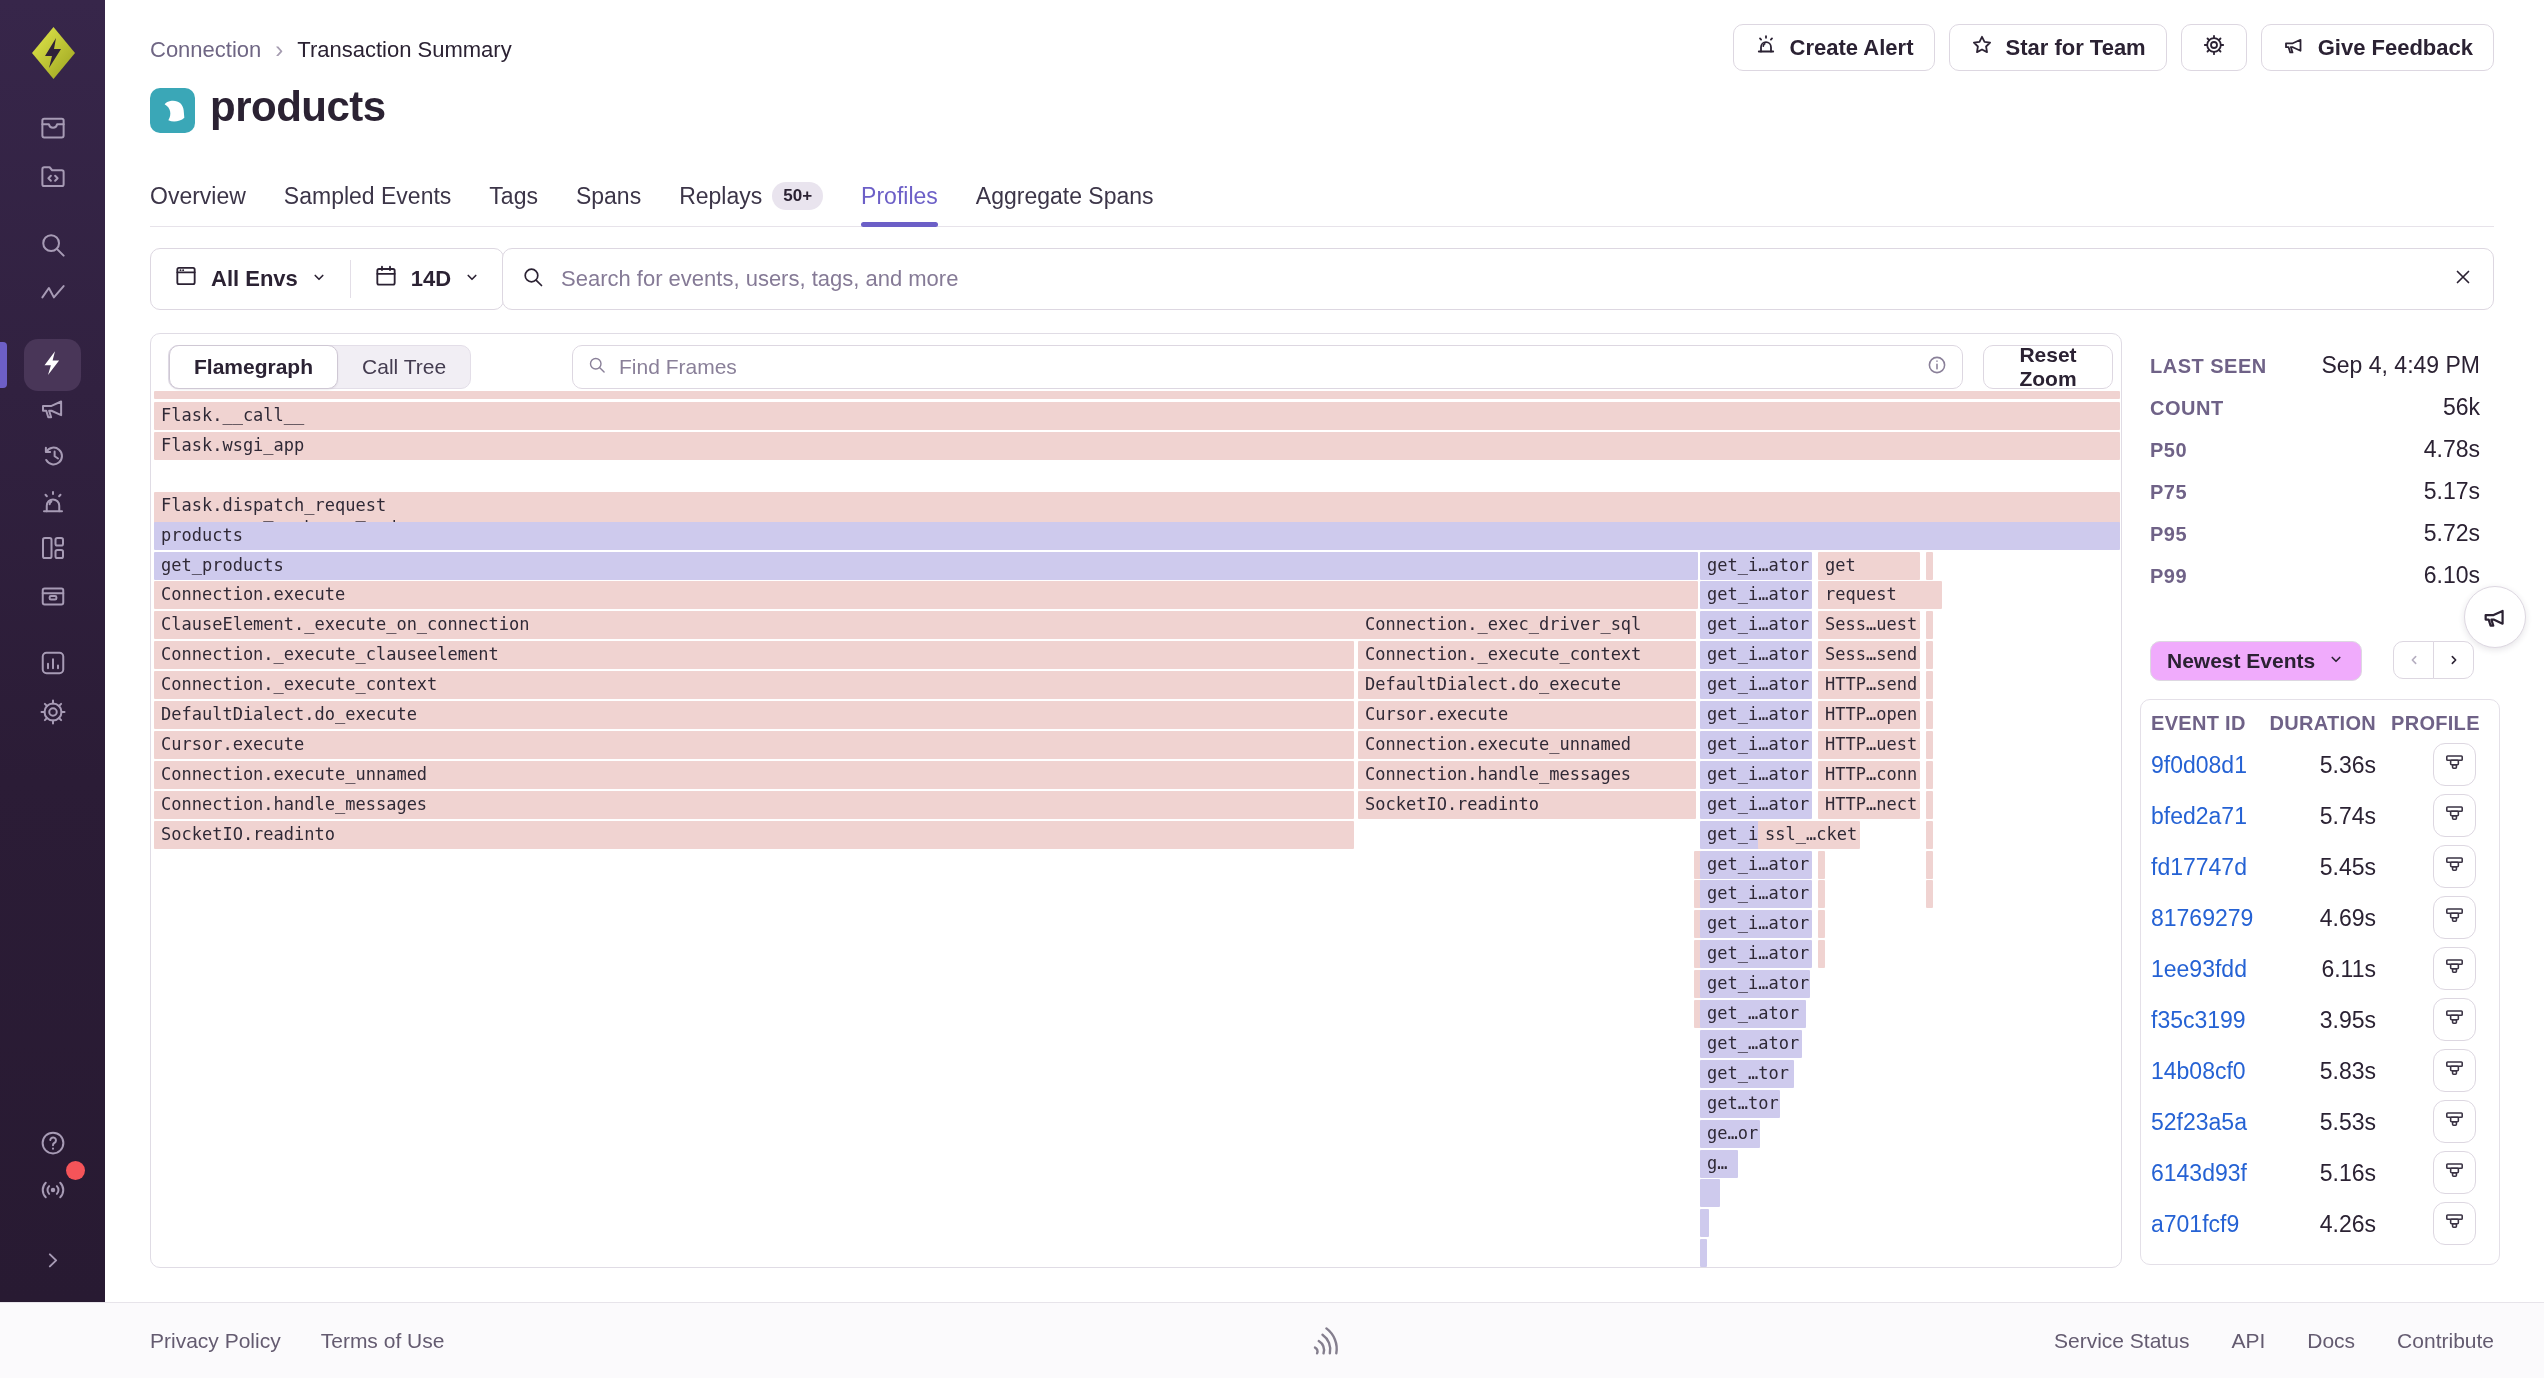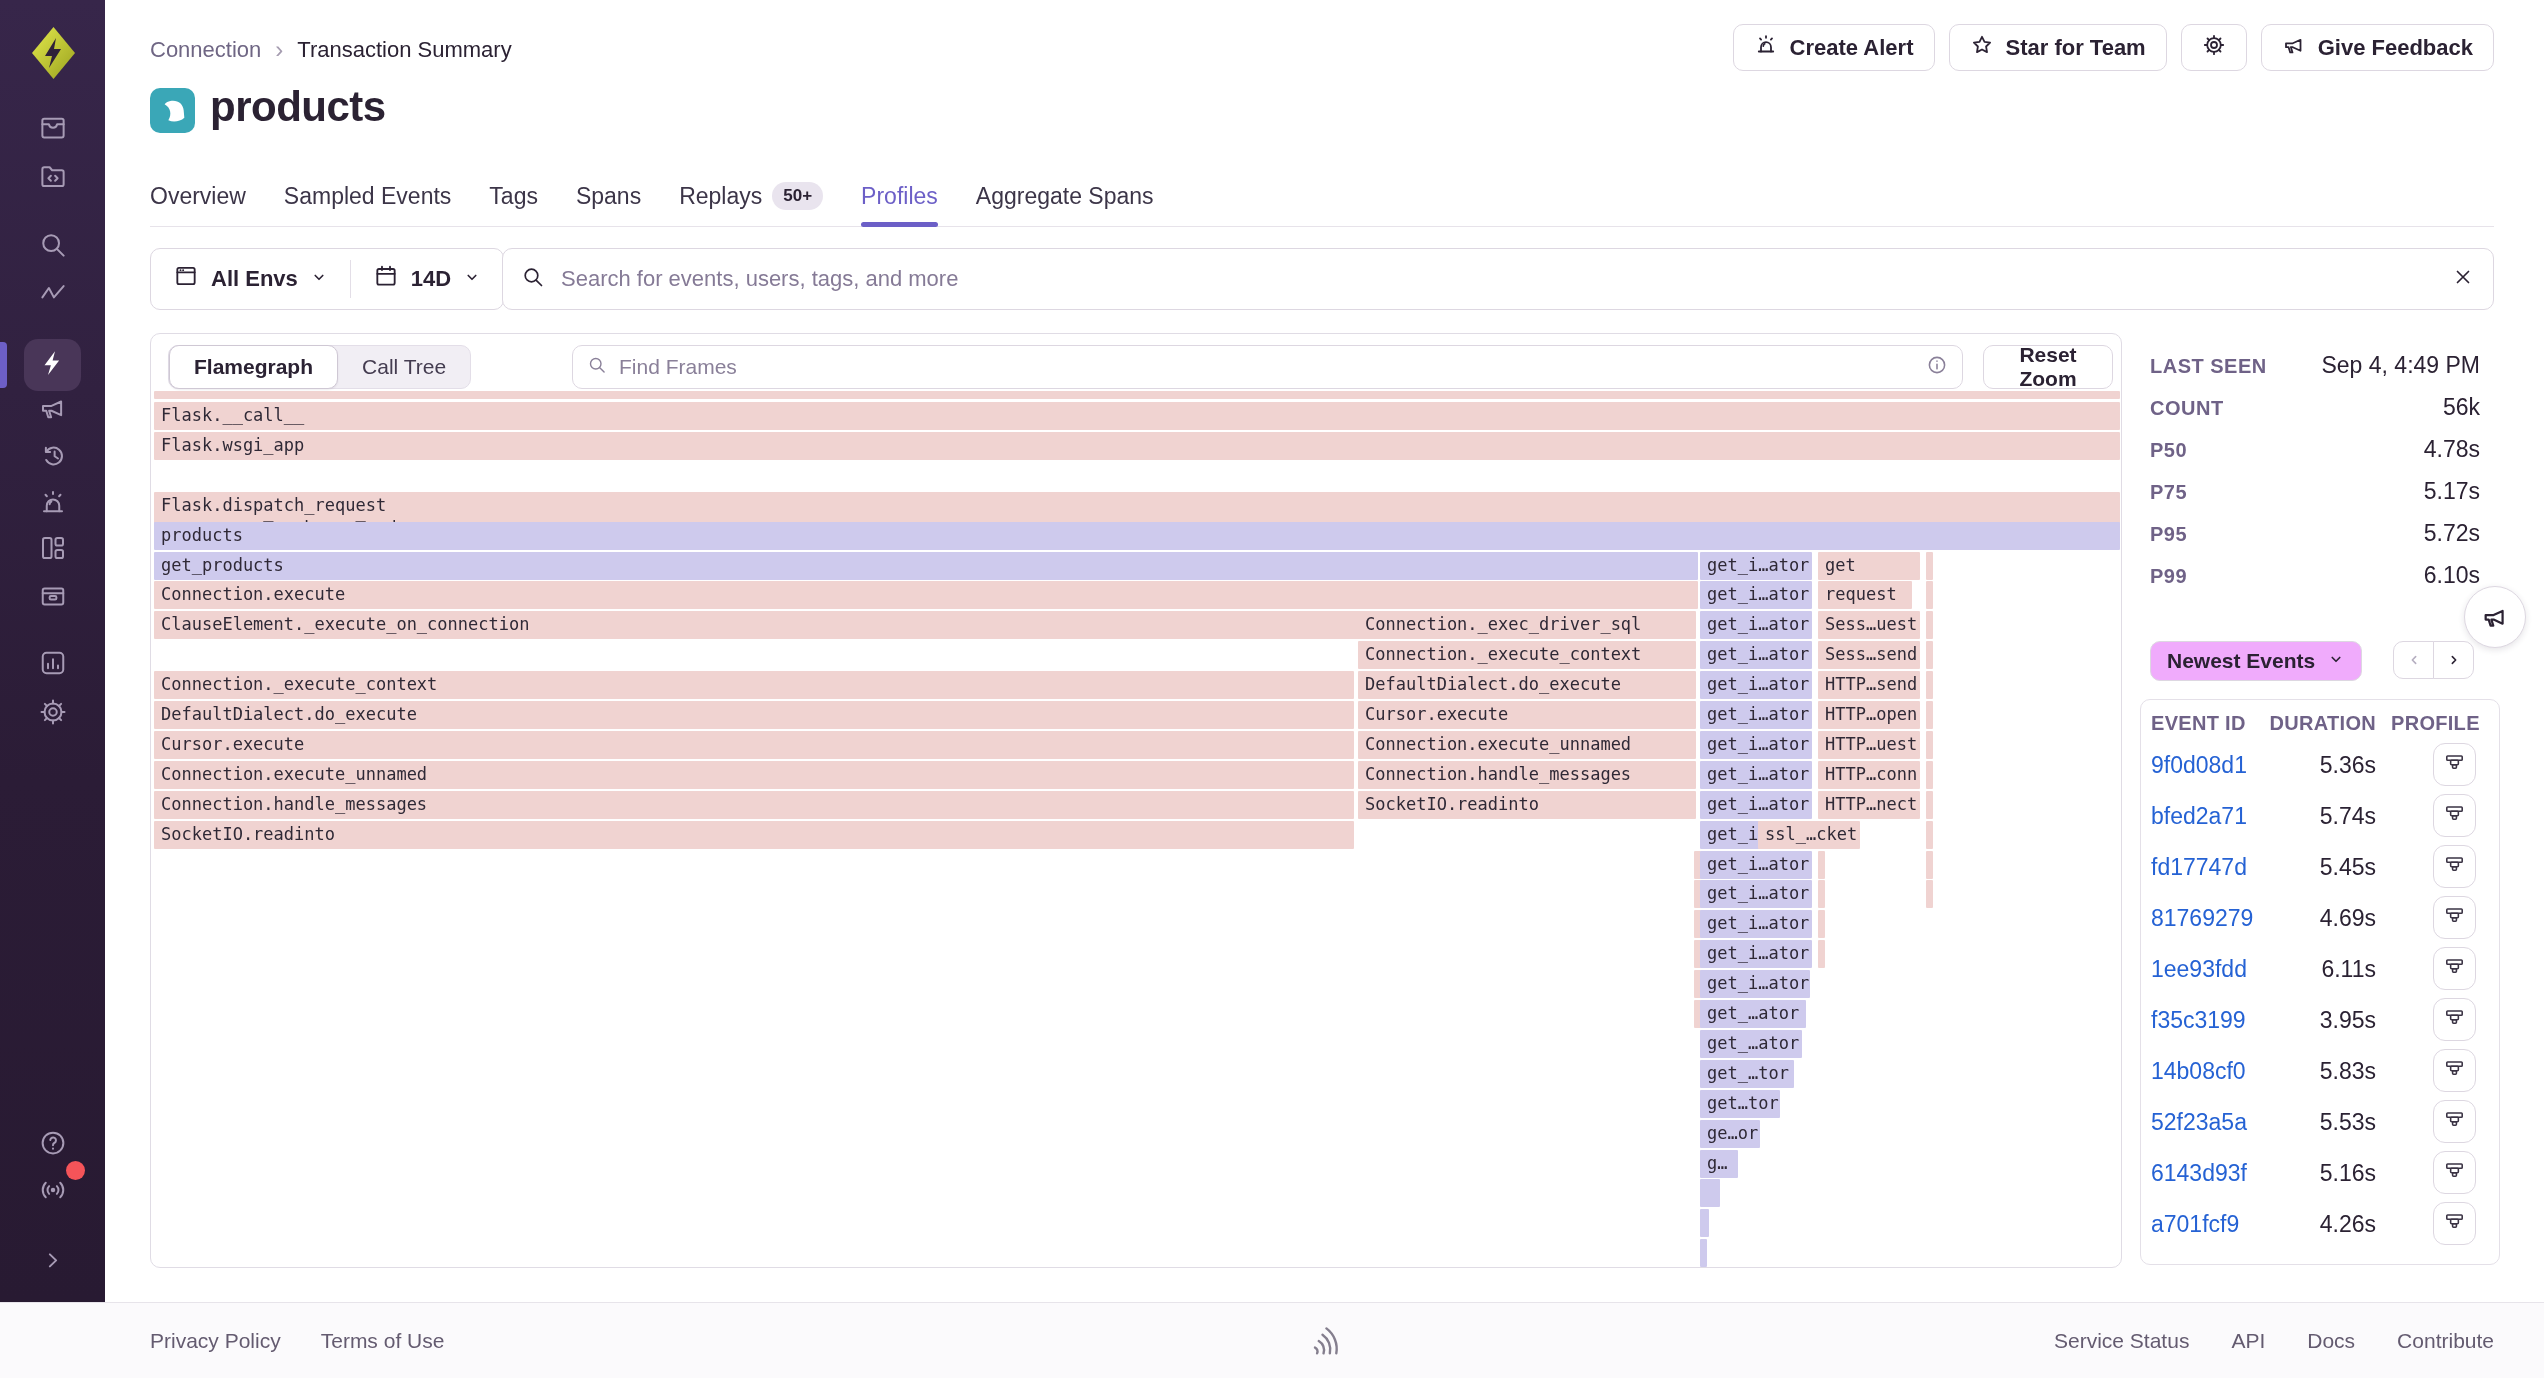--- a/index.html
+++ b/index.html
@@ -343,27 +343,28 @@
       <div class="frame p" style="left: 2px; width: 1966px; top: 41.9px;">Flask.wsgi_app</div>
       <div class="frame p" style="left: 2px; width: 1966px; top: 71.8px; margin-top: 37px;">Flask.full_dispatch_request</div>
       <div class="frame p" style="left: 2px; width: 1966px; top: 101.7px;">Flask.dispatch_request</div>
       <div class="frame v" style="left: 2px; width: 1966px; top: 131.6px;">products</div>
       <div class="frame v" style="left: 2px; width: 1544px; top: 161.5px;">get_products</div>
       <div class="frame v" style="left: 1548px; width: 112px; top: 161.5px;">get_i…ator</div>
       <div class="frame p" style="left: 1666px; width: 102px; top: 161.5px;">get</div>
       <div class="frame p" style="left: 1774px; width: 4px; top: 161.5px;"></div>
       <div class="frame p" style="left: 2px; width: 1544px; top: 191.4px;">Connection.execute</div>
       <div class="frame v" style="left: 1548px; width: 112px; top: 191.4px;">get_i…ator</div>
-      <div class="frame p" style="left: 1666px; width: 94px; top: 191.4px;">request</div>
+      <div class="frame p" style="left: 1666px; width: 124px; top: 191.4px;">request</div>
       <div class="frame p" style="left: 1774px; width: 4px; top: 191.4px;"></div>
       <div class="frame p" style="left: 2px; width: 1400px; top: 221.3px;">ClauseElement._execute_on_connection</div>
       <div class="frame p" style="left: 1206px; width: 338px; top: 221.3px;">Connection._exec_driver_sql</div>
       <div class="frame v" style="left: 1548px; width: 112px; top: 221.3px;">get_i…ator</div>
       <div class="frame p" style="left: 1666px; width: 102px; top: 221.3px;">Sess…uest</div>
       <div class="frame p" style="left: 1774px; width: 4px; top: 221.3px;"></div>
+      <div class="frame p" style="left: 2px; width: 1200px; top: 251.2px;">Connection._execute_clauseelement</div>
       <div class="frame p" style="left: 1206px; width: 338px; top: 251.2px;">Connection._execute_context</div>
       <div class="frame v" style="left: 1548px; width: 112px; top: 251.2px;">get_i…ator</div>
       <div class="frame p" style="left: 1666px; width: 102px; top: 251.2px;">Sess…send</div>
       <div class="frame p" style="left: 1774px; width: 4px; top: 251.2px;"></div>
       <div class="frame p" style="left: 2px; width: 1200px; top: 281.1px;">Connection._execute_context</div>
       <div class="frame p" style="left: 1206px; width: 338px; top: 281.1px;">DefaultDialect.do_execute</div>
       <div class="frame v" style="left: 1548px; width: 112px; top: 281.1px;">get_i…ator</div>
       <div class="frame p" style="left: 1666px; width: 102px; top: 281.1px;">HTTP…send</div>
       <div class="frame p" style="left: 1774px; width: 4px; top: 281.1px;"></div>
       <div class="frame p" style="left: 2px; width: 1200px; top: 311px;">DefaultDialect.do_execute</div>

